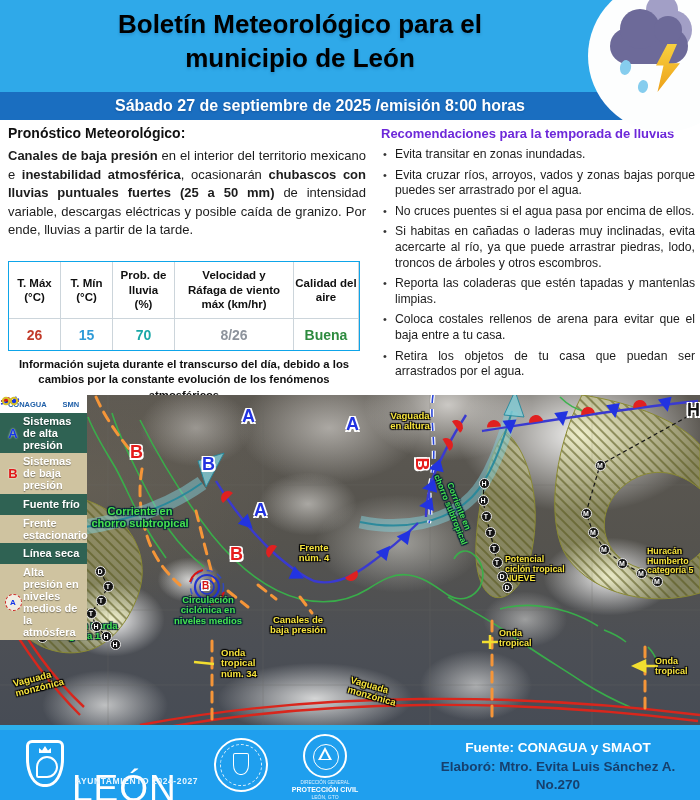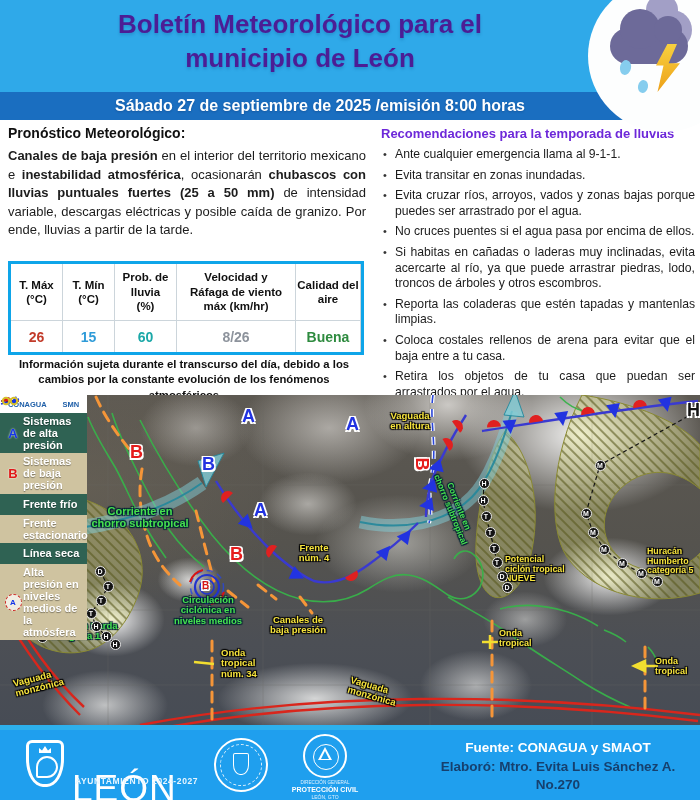--- a/index.html
+++ b/index.html
@@ -1,20 +1,20 @@
 <!DOCTYPE html>
 <html><head>
 <meta charset="utf-8">
 <style>
   html,body{margin:0;padding:0;background:#dfe5ea;}
   .page{position:relative;width:700px;height:800px;margin:0 auto;background:#ffffff;
         overflow:hidden;font-family:"Liberation Sans","DejaVu Sans",sans-serif;}
   
   .hdr{position:absolute;left:0;top:0;width:700px;height:92px;background:#2fa9e9;}
-  .hdr .title{position:absolute;left:0;top:8px;width:600px;text-align:center;color:#4c1d95;
+  .hdr .title{position:absolute;left:0;top:8px;width:600px;text-align:center;color:#000000;
        font-weight:bold;font-size:26px;line-height:1.3;text-shadow:0 2px 3px rgba(10,70,130,.25);}
   .datebar{position:absolute;left:0;top:92px;width:700px;height:28px;background:#1a6ec0;
        color:#fff;font-weight:bold;font-size:16px;display:flex;align-items:center;justify-content:center;
        padding-right:60px;box-sizing:border-box;text-shadow:0 1px 2px rgba(0,40,90,.3);}
   
   .icon-circle{position:absolute;left:588px;top:-20px;width:152px;height:152px;border-radius:50%;
        background:#fdfefe;z-index:6;}
   .cloud-back{position:absolute;left:40px;top:30px;width:64px;height:40px;background:#a29fc6;border-radius:22px;}
   .cloud-back::before{content:"";position:absolute;left:18px;top:-16px;width:32px;height:32px;background:#a29fc6;border-radius:50%;}
   .cloud-front{position:absolute;left:22px;top:48px;width:78px;height:36px;background:#6d6a99;border-radius:18px;}
@@ -29,21 +29,21 @@
   .content{position:absolute;left:0;top:120px;width:700px;height:275px;background:#fff;}
   .fc-head{position:absolute;left:8px;top:5px;font-size:14px;font-weight:bold;color:#101010;margin:0;}
   .fc-text{position:absolute;left:8px;top:27px;width:358px;margin:0;font-size:13px;line-height:18.6px;
        color:#1c1c1c;text-align:justify;}
   .reco{position:absolute;left:381px;top:0;width:314px;}
   .reco h2{font-size:13px;font-weight:bold;color:#6d28d9;margin:6px 0 6px 0;}
   .reco ul{list-style:none;margin:0;padding:0 0 0 14px;}
   .reco li{position:relative;font-size:12.2px;line-height:15.6px;color:#1c1c1c;text-align:justify;margin-bottom:5px;}
   .reco li::before{content:"\2022";position:absolute;left:-12px;top:0;color:#333;font-size:11px;}
   
-  .wtable{position:absolute;left:8px;top:141px;width:350px;background:#be185d;border:3px solid #0ea5e9;
+  .wtable{position:absolute;left:8px;top:141px;width:350px;background:#be185d;border:1px solid #0ea5e9;
        display:grid;grid-template-columns:52px 52px 62px 119px 65px;}
   .wtable .th{border-right:1px solid #ccd5db;border-bottom:1px solid #ccd5db;background:#fff;
        font-size:11.5px;font-weight:bold;color:#101010;white-space:pre-line;text-align:center;
        display:flex;align-items:center;justify-content:center;height:56px;line-height:1.25;}
   .wtable .td{border-right:1px solid #ccd5db;background:#fff;font-size:14px;font-weight:bold;text-align:center;
        display:flex;align-items:center;justify-content:center;height:31px;}
   .note{position:absolute;left:2px;top:237px;width:364px;margin:0;font-size:11.3px;font-weight:bold;
        color:#101010;text-align:center;line-height:1.35;}
   
   .map{position:absolute;left:0;top:395px;width:700px;height:330px;overflow:hidden;}
@@ -150,31 +150,30 @@
         <div class="th">Prob. de
 lluvia
 (%)</div>
         <div class="th">Velocidad y
 Ráfaga de viento
 máx (km/hr)</div>
         <div class="th">Calidad del
 aire</div>
         <div class="td" style="color: rgb(194, 59, 42);">26</div>
         <div class="td" style="color: rgb(47, 155, 216);">15</div>
-        <div class="td" style="color: rgb(27, 168, 168);">60</div>
+        <div class="td" style="color: rgb(27, 168, 168);">70</div>
         <div class="td" style="color: rgb(141, 147, 156);">8/26</div>
         <div class="td" style="color: rgb(46, 139, 63);">Buena</div>
       </div>
 
     <p class="note">Información sujeta durante el transcurso del día, debido  a los cambios por la constante evolución de los fenómenos atmosféricos</p>
 
     <div class="reco">
       <h2>Recomendaciones para la temporada de lluvias</h2>
       <ul id="reco-list">
-          <li>Ante cualquier emergencia llama al 9-1-1.</li>
           <li>Evita transitar en zonas inundadas.</li>
           <li>Evita cruzar ríos, arroyos, vados y zonas bajas porque puedes ser arrastrado por el agua.</li>
           <li>No cruces puentes si el agua pasa por encima de ellos.</li>
           <li>Si habitas en cañadas o laderas muy inclinadas, evita acercarte al río, ya que puede arrastrar piedras, lodo, troncos de árboles y otros escombros.</li>
           <li>Reporta las coladeras que estén tapadas y mantenlas limpias.</li>
           <li>Coloca costales rellenos de arena para evitar que el baja entre a tu casa.</li>
           <li>Retira los objetos de tu casa que puedan ser arrastrados por el agua.</li>
         </ul>
     </div>
   </main>
@@ -409,21 +408,21 @@
             <span class="leg-tx">Sistemas de baja presión</span>
           </div>
           <div class="leg-row g">
             <span class="leg-ic">
               <svg width="20" height="11">
                 <path d="M1,9 L19,4" stroke="#1535e8" stroke-width="1.5"></path>
                 <polygon points="4,9 9,2 11,8" fill="#1535e8"></polygon>
                 <polygon points="11,7 16,1 18,6" fill="#1535e8"></polygon>
               </svg>
             </span>
-            <span class="leg-tx">Frente frío</span>
+            <span class="leg-tx">Fuente frío</span>
           </div>
           <div class="leg-row t">
             <span class="leg-ic">
               <svg width="20" height="11">
                 <path d="M1,6 L19,6" stroke="#7a1d1d" stroke-width="1.5"></path>
                 <path d="M3,6 A4,4 0 0 1 11,6 Z" fill="#e01818"></path>
                 <polygon points="10,6 15,10 17,4" fill="#1535e8"></polygon>
               </svg>
             </span>
             <span class="leg-tx">Frente estacionario</span>

